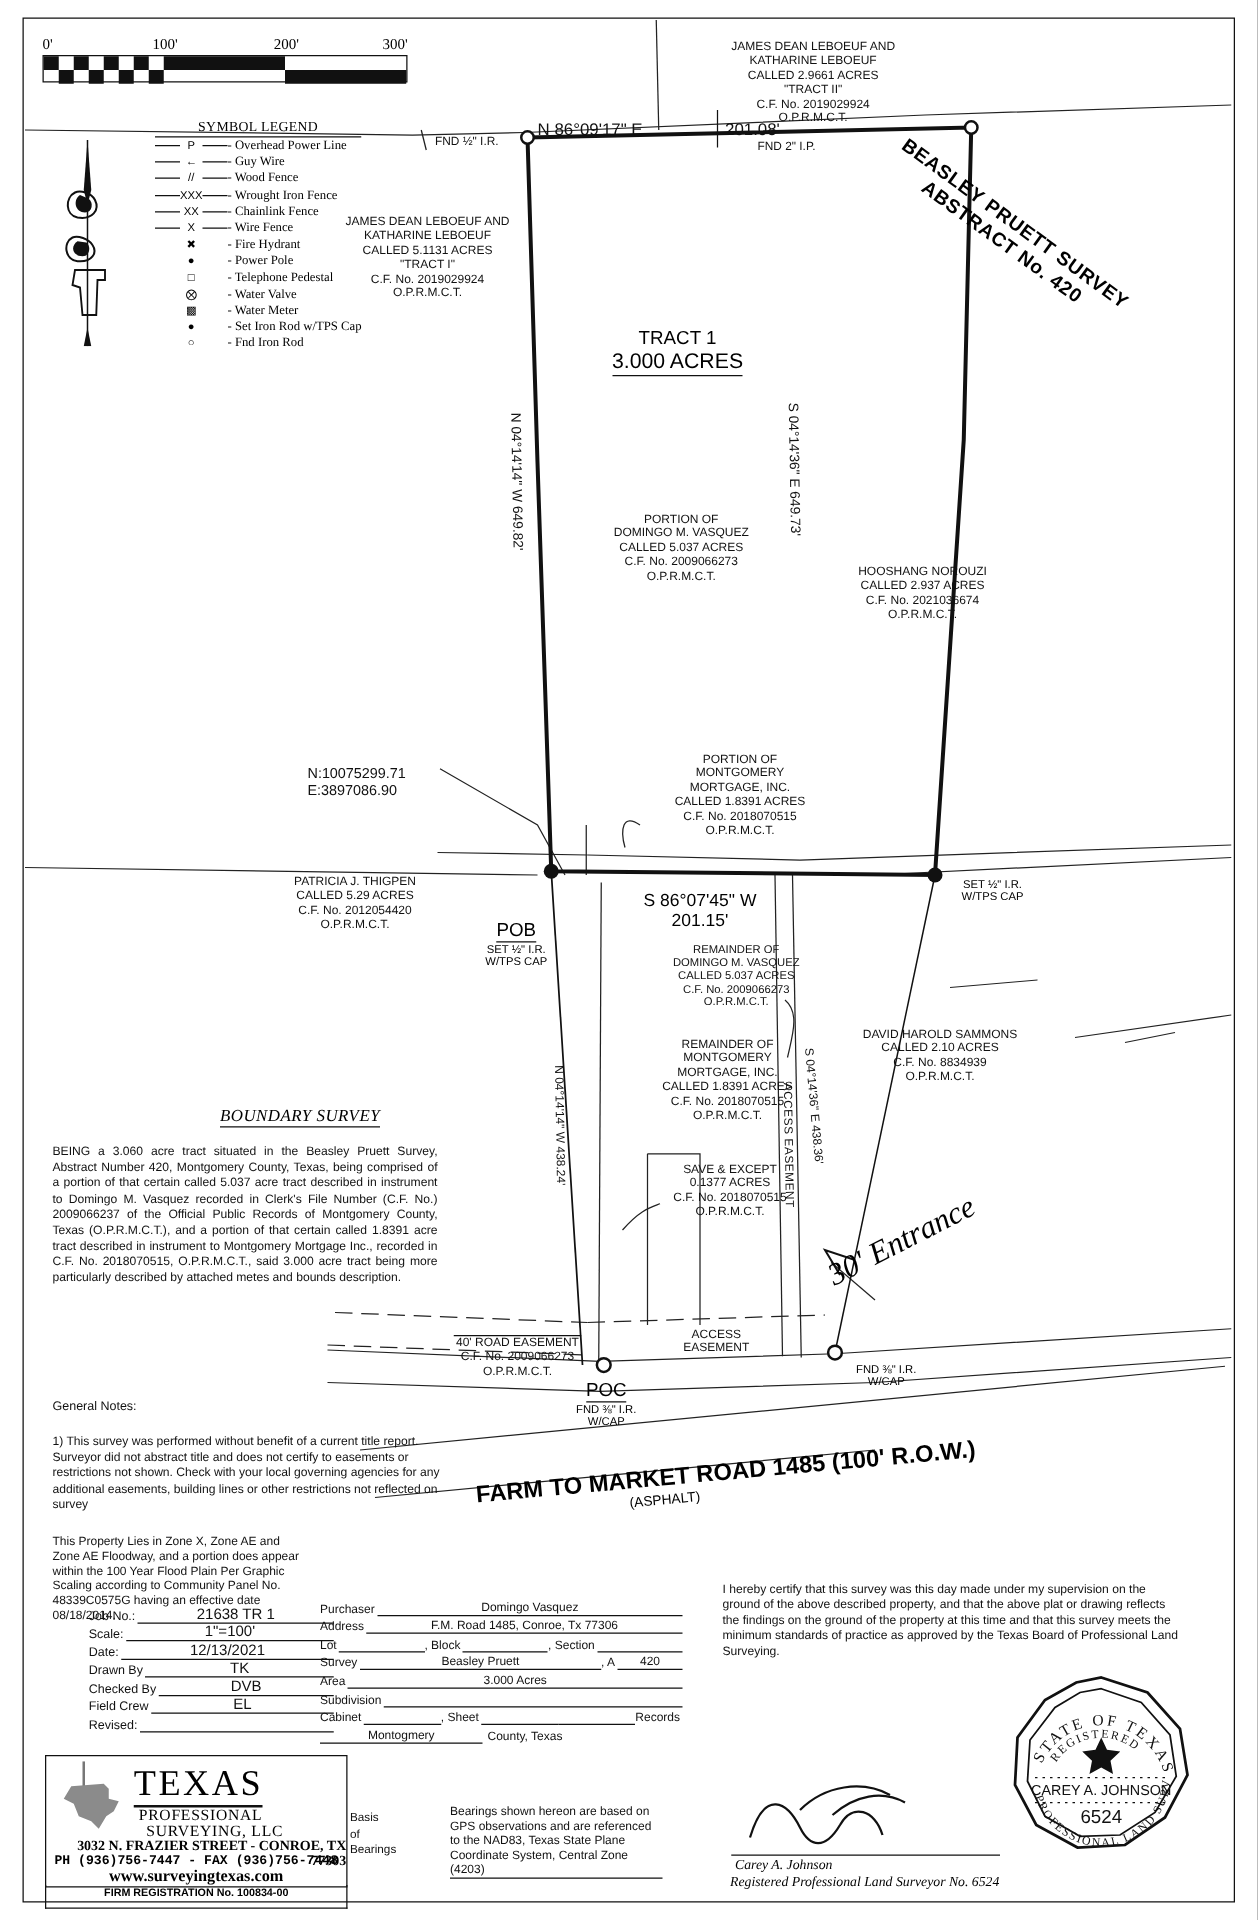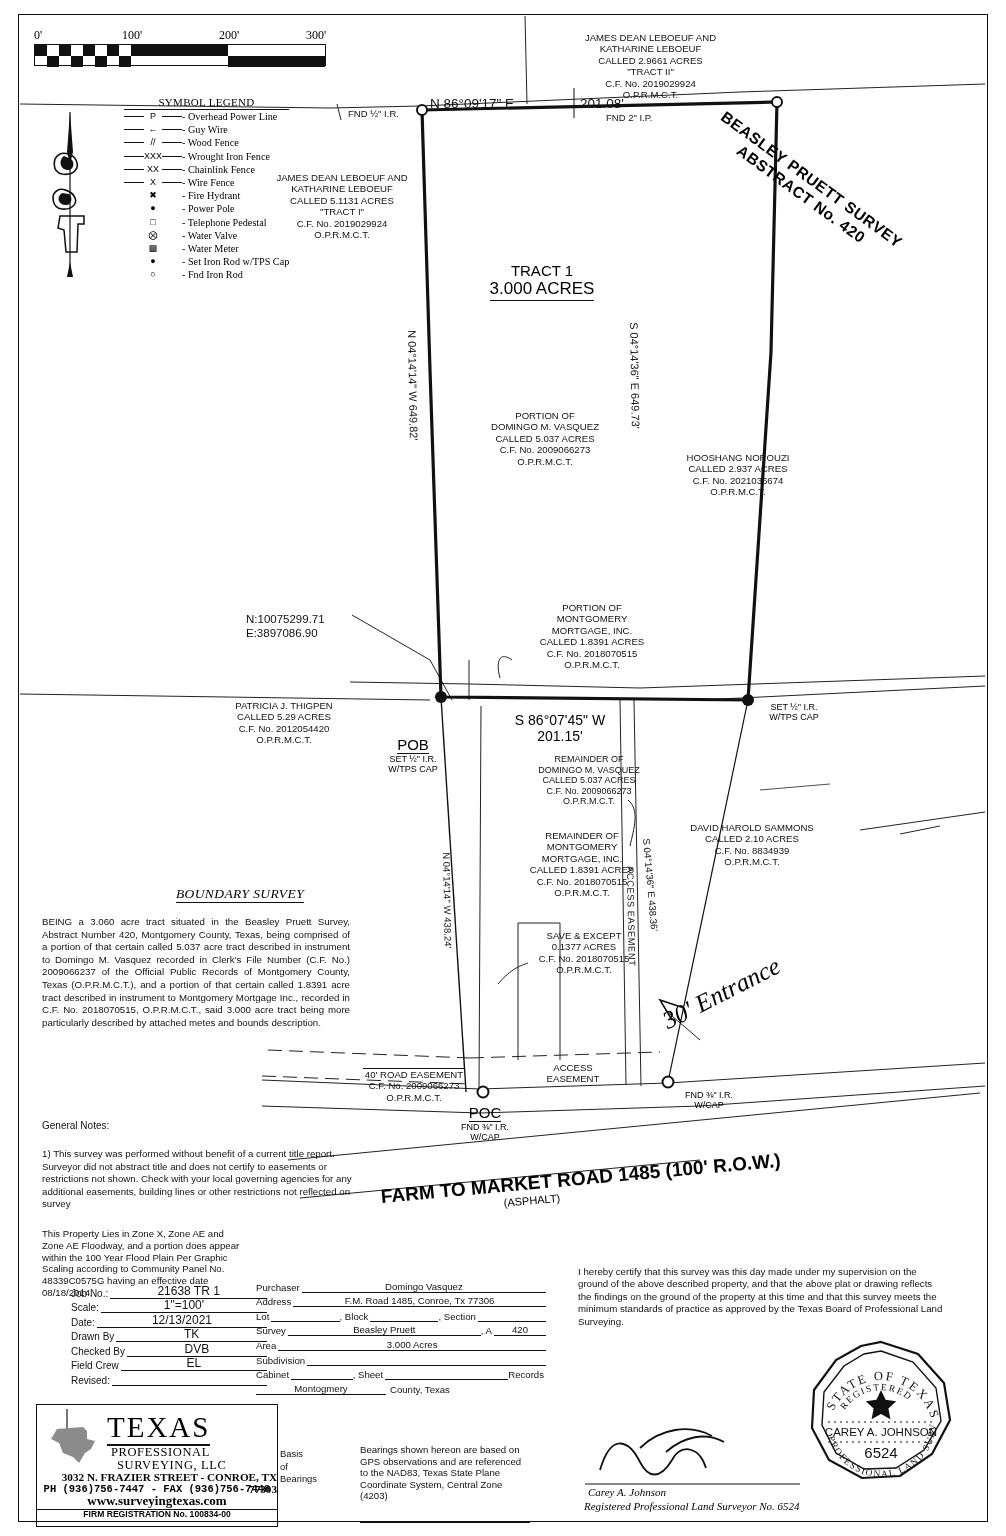--- a/index.html
+++ b/index.html
@@ -551,21 +551,21 @@
       <text font-size="9.5" font-family="Liberation Serif, serif" letter-spacing="1.4" fill="#111">
         <textPath href="#arcBot" startOffset="9%">PROFESSIONAL   LAND   SURVEYOR</textPath>
       </text>
     </svg>
   </div>
 
   <div class="abs sig" style="left:588px;top:1486px;">Carey A. Johnson</div>
   <div class="abs sig" style="left:584px;top:1500px;">Registered Professional Land Surveyor No. 6524</div>
 
   <div class="abs para-l" style="left:280px;top:1448px;width:28px;font-size:9.4px;">Basis of Bearings</div>
-  <div class="abs para-l" style="left:360px;top:1444px;width:170px;line-height:11.6px;font-size:9.6px;border-bottom:1px solid #111;padding-bottom:20px;">Bearings shown hereon are based on GPS observations and are referenced to the NAD83, Texas State Plane Coordinate System, Central Zone (4203)</div>
+  <div class="abs para-l" style="left:360px;top:1444px;width:170px;line-height:11.6px;font-size:9.6px;border-bottom:1px solid #111;padding-bottom:0;">Bearings shown hereon are based on GPS observations and are referenced to the NAD83, Texas State Plane Coordinate System, Central Zone (4203)</div>
 
   <div id="logobox" class="abs">
     <div style="position:absolute;left:6px;top:4px;width:64px;height:58px;">
       <svg width="64" height="58" viewBox="0 0 64 58">
         <line x1="24" y1="0" x2="24" y2="22" stroke="#777" stroke-width="2"></line>
         <path d="M14 20 L40 18 L44 22 L44 30 L52 32 L48 40 L42 44 L36 54 L30 48 L20 44 L16 34 L8 30 Z" fill="#8b8b8b"></path>
       </svg>
     </div>
     <div class="logo-t" style="position:absolute;left:70px;top:6px;font-size:29px;letter-spacing:2px;border-bottom:2px solid #111;padding-bottom:0px;">TEXAS</div>
     <div class="logo-t" style="position:absolute;left:74px;top:40px;font-size:12.5px;letter-spacing:.6px;">PROFESSIONAL</div>

